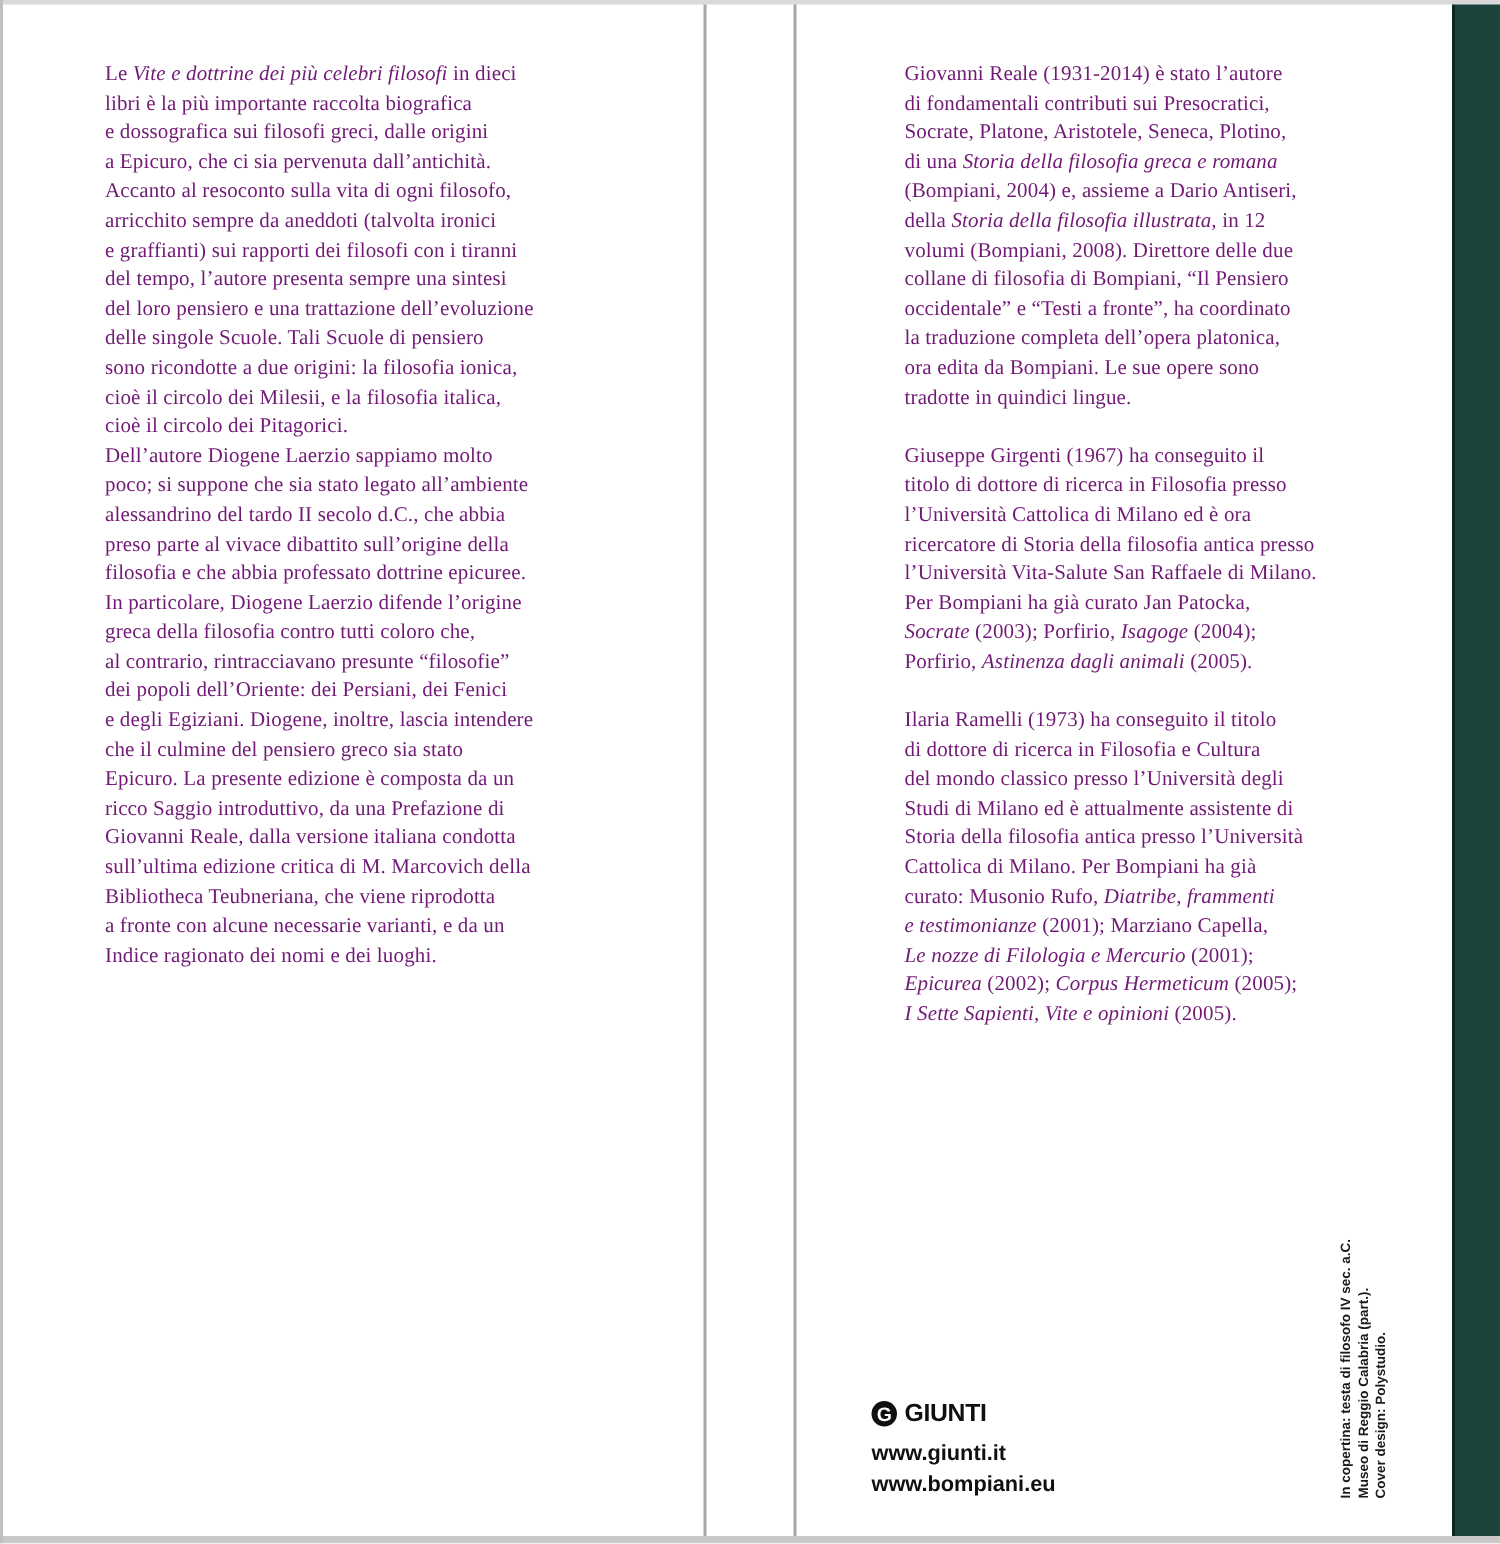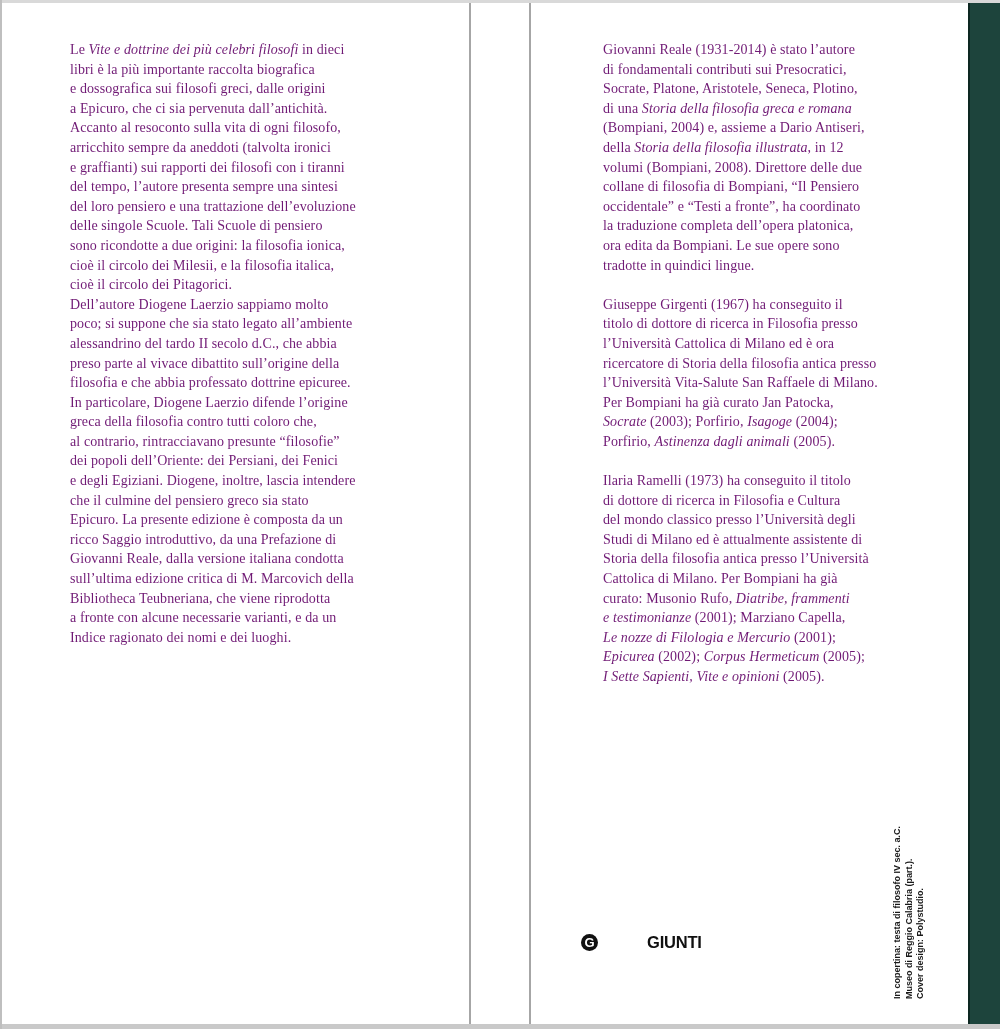--- a/index.html
+++ b/index.html
@@ -51,21 +51,21 @@
   
   .publisher { position:absolute; left:581px; top:933px; font-family:"Liberation Sans", sans-serif; }
   .logo-row { display:flex; align-items:center; gap:5px; }
   .logo-mark {
     width:17px; height:17px; border-radius:50%;
     background:#101010; color:#ffffff;
     display:inline-flex; align-items:center; justify-content:center;
     font-weight:bold; font-size:13px; line-height:1;
     font-family:"Liberation Sans", sans-serif;
   }
-  .logo-text { font-weight:bold; font-size:16.5px; letter-spacing:-0.2px; color:#101010;margin-left:44px; }
+  .logo-text { font-weight:bold; font-size:16.5px; letter-spacing:-0.2px; color:#101010; }
   .urls { margin-top:7px; font-weight:bold; font-size:14.5px; line-height:20.5px; color:#101010; }
 
   
   .cover-credit {
     position:absolute; left:892px; top:999px;
     width:180px;
     transform: rotate(-90deg);
     transform-origin: 0 0;
     font-family:"Liberation Sans", sans-serif;
     font-size:9px; line-height:11.5px;
@@ -91,20 +91,24 @@
       <p class="para"><span>Giovanni Reale (1931-2014) è stato l’autore</span><br><span>di fondamentali contributi sui Presocratici,</span><br><span>Socrate, Platone, Aristotele, Seneca, Plotino,</span><br><span>di una </span><i>Storia della filosofia greca e romana</i><br><span>(Bompiani, 2004) e, assieme a Dario Antiseri,</span><br><span>della </span><i>Storia della filosofia illustrata</i><span>, in 12</span><br><span>volumi (Bompiani, 2008). Direttore delle due</span><br><span>collane di filosofia di Bompiani, “Il Pensiero</span><br><span>occidentale” e “Testi a fronte”, ha coordinato</span><br><span>la traduzione completa dell’opera platonica,</span><br><span>ora edita da Bompiani. Le sue opere sono</span><br><span>tradotte in quindici lingue.</span></p>
       <p class="para"><span>Giuseppe Girgenti (1967) ha conseguito il</span><br><span>titolo di dottore di ricerca in Filosofia presso</span><br><span>l’Università Cattolica di Milano ed è ora</span><br><span>ricercatore di Storia della filosofia antica presso</span><br><span>l’Università Vita-Salute San Raffaele di Milano.</span><br><span>Per Bompiani ha già curato Jan Patocka,</span><br><i>Socrate</i><span> (2003); Porfirio, </span><i>Isagoge</i><span> (2004);</span><br><span>Porfirio, </span><i>Astinenza dagli animali</i><span> (2005).</span></p>
       <p class="para"><span>Ilaria Ramelli (1973) ha conseguito il titolo</span><br><span>di dottore di ricerca in Filosofia e Cultura</span><br><span>del mondo classico presso l’Università degli</span><br><span>Studi di Milano ed è attualmente assistente di</span><br><span>Storia della filosofia antica presso l’Università</span><br><span>Cattolica di Milano. Per Bompiani ha già</span><br><span>curato: Musonio Rufo, </span><i>Diatribe, frammenti</i><br><i>e testimonianze</i><span> (2001); Marziano Capella,</span><br><i>Le nozze di Filologia e Mercurio</i><span> (2001);</span><br><i>Epicurea</i><span> (2002); </span><i>Corpus Hermeticum</i><span> (2005);</span><br><i>I Sette Sapienti, Vite e opinioni</i><span> (2005).</span></p>
     </div>
 
     <div class="publisher">
       <div class="logo-row">
         <span class="logo-mark">G</span>
         <span class="logo-text">GIUNTI</span>
       </div>
+      <div class="urls">
+        <div>www.giunti.it</div>
+        <div>www.bompiani.eu</div>
+      </div>
     </div>
 
     <div class="cover-credit"><span>In copertina: testa di filosofo IV sec. a.C.</span><br><span>Museo di Reggio Calabria (part.).</span><br><span>Cover design: Polystudio.</span></div>
   </section>
 
   <div class="spine"></div>
 
   <div class="edge-top"></div>
   <div class="edge-bottom"></div>
   <div class="edge-left"></div>

